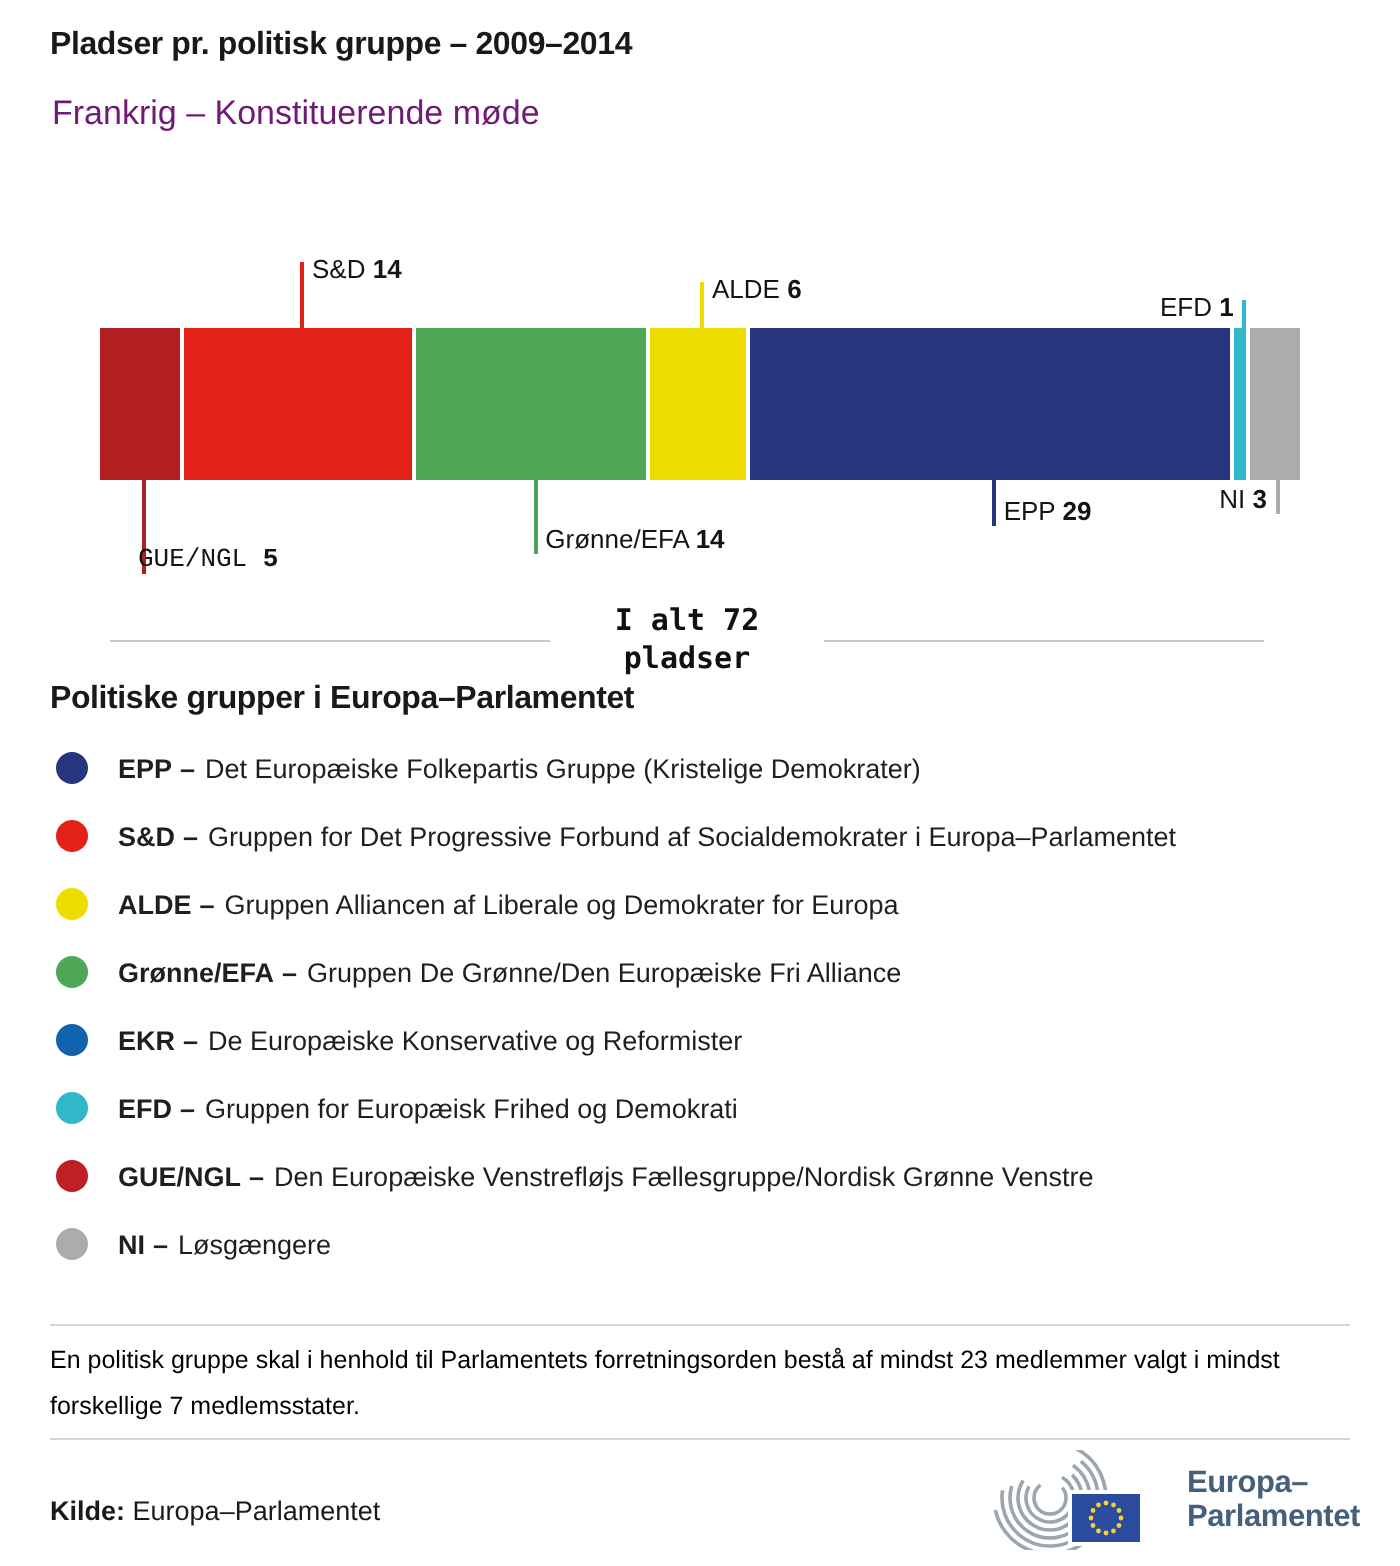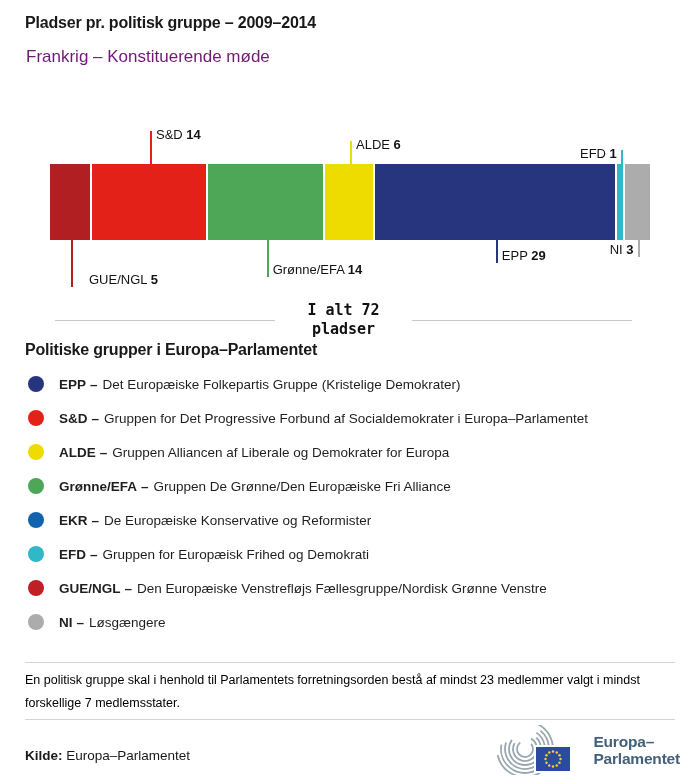--- a/index.html
+++ b/index.html
@@ -53,21 +53,21 @@
         <div class="segment" style="left: 0px; width: 41.6667px; background: rgb(178, 31, 35); border-right: 2px solid rgb(255, 255, 255);"></div>
         <div class="segment" style="left: 41.6667px; width: 116.667px; background: rgb(227, 33, 25); border-right: 2px solid rgb(255, 255, 255);"></div>
         <div class="segment" style="left: 158.333px; width: 116.667px; background: rgb(78, 166, 87); border-right: 2px solid rgb(255, 255, 255);"></div>
         <div class="segment" style="left: 275px; width: 50px; background: rgb(238, 220, 0); border-right: 2px solid rgb(255, 255, 255);"></div>
         <div class="segment" style="left: 325px; width: 241.667px; background: rgb(39, 53, 126); border-right: 2px solid rgb(255, 255, 255);"></div>
         <div class="segment" style="left: 566.667px; width: 8.33333px; background: rgb(48, 183, 200); border-right: 2px solid rgb(255, 255, 255);"></div>
         <div class="segment" style="left: 575px; width: 25px; background: rgb(172, 172, 172);"></div>
       </div>
     <div>
         <div class="tick" style="left: 70.8333px; background: rgb(178, 31, 35); height: 47px; top: 240px;"></div>
-        <div class="callout-label" style="left: 89px; top: 272px;">GUE/NGL <b>5</b></div>
+        <div class="callout-label" style="left: 69px; top: 272px; font-family: Liberation Mono, monospace;">GUE/NGL <b>5</b></div>
         <div class="tick" style="left: 150px; background: rgb(227, 33, 25); height: 33px; top: 131px;"></div>
         <div class="callout-label" style="left: 156px; top: 127px;">S&amp;D <b>14</b></div>
         <div class="tick" style="left: 266.667px; background: rgb(78, 166, 87); height: 37px; top: 240px;"></div>
         <div class="callout-label" style="left: 272.667px; top: 262px;">Grønne/EFA <b>14</b></div>
         <div class="tick" style="left: 350px; background: rgb(238, 220, 0); height: 23px; top: 141px;"></div>
         <div class="callout-label" style="left: 356px; top: 137px; text-align: center;">ALDE <b>6</b></div>
         <div class="tick" style="left: 495.833px; background: rgb(39, 53, 126); height: 23px; top: 240px;"></div>
         <div class="callout-label" style="left: 501.833px; top: 248px;">EPP <b>29</b></div>
         <div class="tick" style="left: 620.833px; background: rgb(48, 183, 200); height: 14px; top: 150px;"></div>
         <div class="callout-label" style="right: 83.1667px; top: 146px;">EFD <b>1</b></div>

